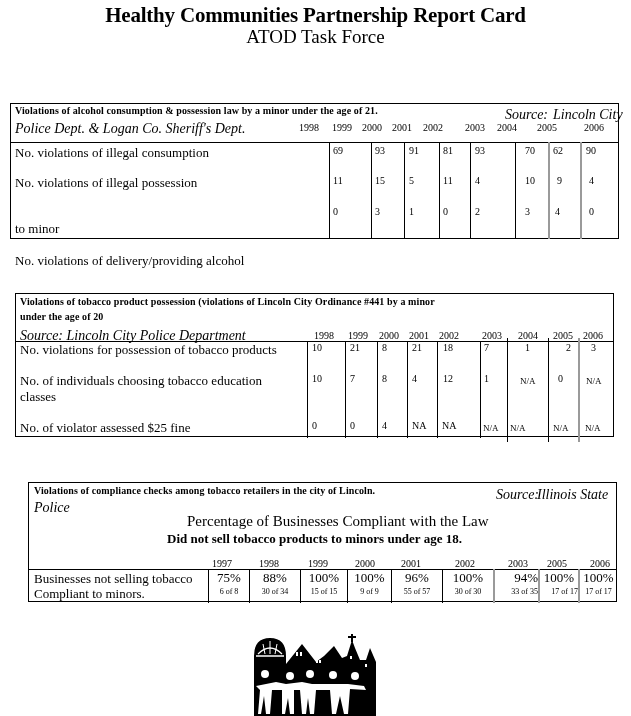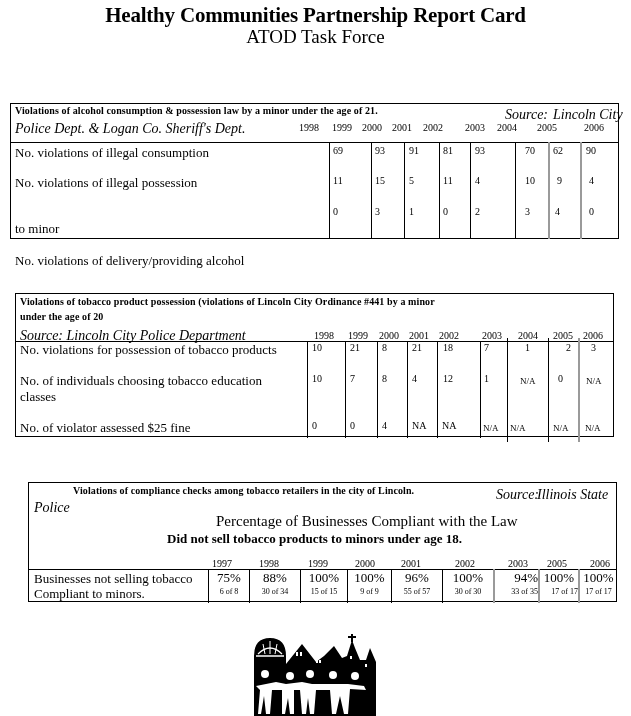--- a/index.html
+++ b/index.html
@@ -166,26 +166,26 @@
     <div class="abs na-sm" style="left:553px; top:423px;">N/A</div>
     <div class="abs na-sm" style="left:585px; top:423px;">N/A</div>
   </div>
 </div>
 
 <div>
   <div class="tbl" style="left:28px; top:482px; width:589px; height:120px; border-bottom:none;"></div>
   <div class="hline" style="left:28px; top:569px; width:589px;"></div>
   <div class="hline" style="left:28px; top:601px; width:589px;"></div>
 
-  <div class="abs bold-cap" style="left:34px; top:485px;margin-left:39px;">Violations of compliance checks among tobacco retailers in the city of Lincoln.</div>
+  <div class="abs bold-cap" style="left:34px; top:485px;">Violations of compliance checks among tobacco retailers in the city of Lincoln.</div>
   <div class="abs ital-sm" style="left:496px; top:487px;">Source:</div>
   <div class="abs ital-sm" style="left:537px; top:487px;">Illinois State</div>
   <div class="abs ital-sm" style="left:34px; top:500px;">Police</div>
 
-  <div class="abs" style="left:187px; top:513px; font-size:15px;margin-left:29px;">Percentage of Businesses Compliant with the Law</div>
+  <div class="abs" style="left:187px; top:513px; font-size:15px;">Percentage of Businesses Compliant with the Law</div>
   <div class="abs" style="left:167px; top:531px; font-size:13px; font-weight:bold;">Did not sell tobacco products to minors under age 18.</div>
 
   <div class="abs yr" style="left:212px; top:558px;">1997</div>
   <div class="abs yr" style="left:259px; top:558px;">1998</div>
   <div class="abs yr" style="left:308px; top:558px;">1999</div>
   <div class="abs yr" style="left:355px; top:558px;">2000</div>
   <div class="abs yr" style="left:401px; top:558px;">2001</div>
   <div class="abs yr" style="left:455px; top:558px;">2002</div>
   <div class="abs yr" style="left:508px; top:558px;">2003</div>
   <div class="abs yr" style="left:547px; top:558px;">2005</div>

